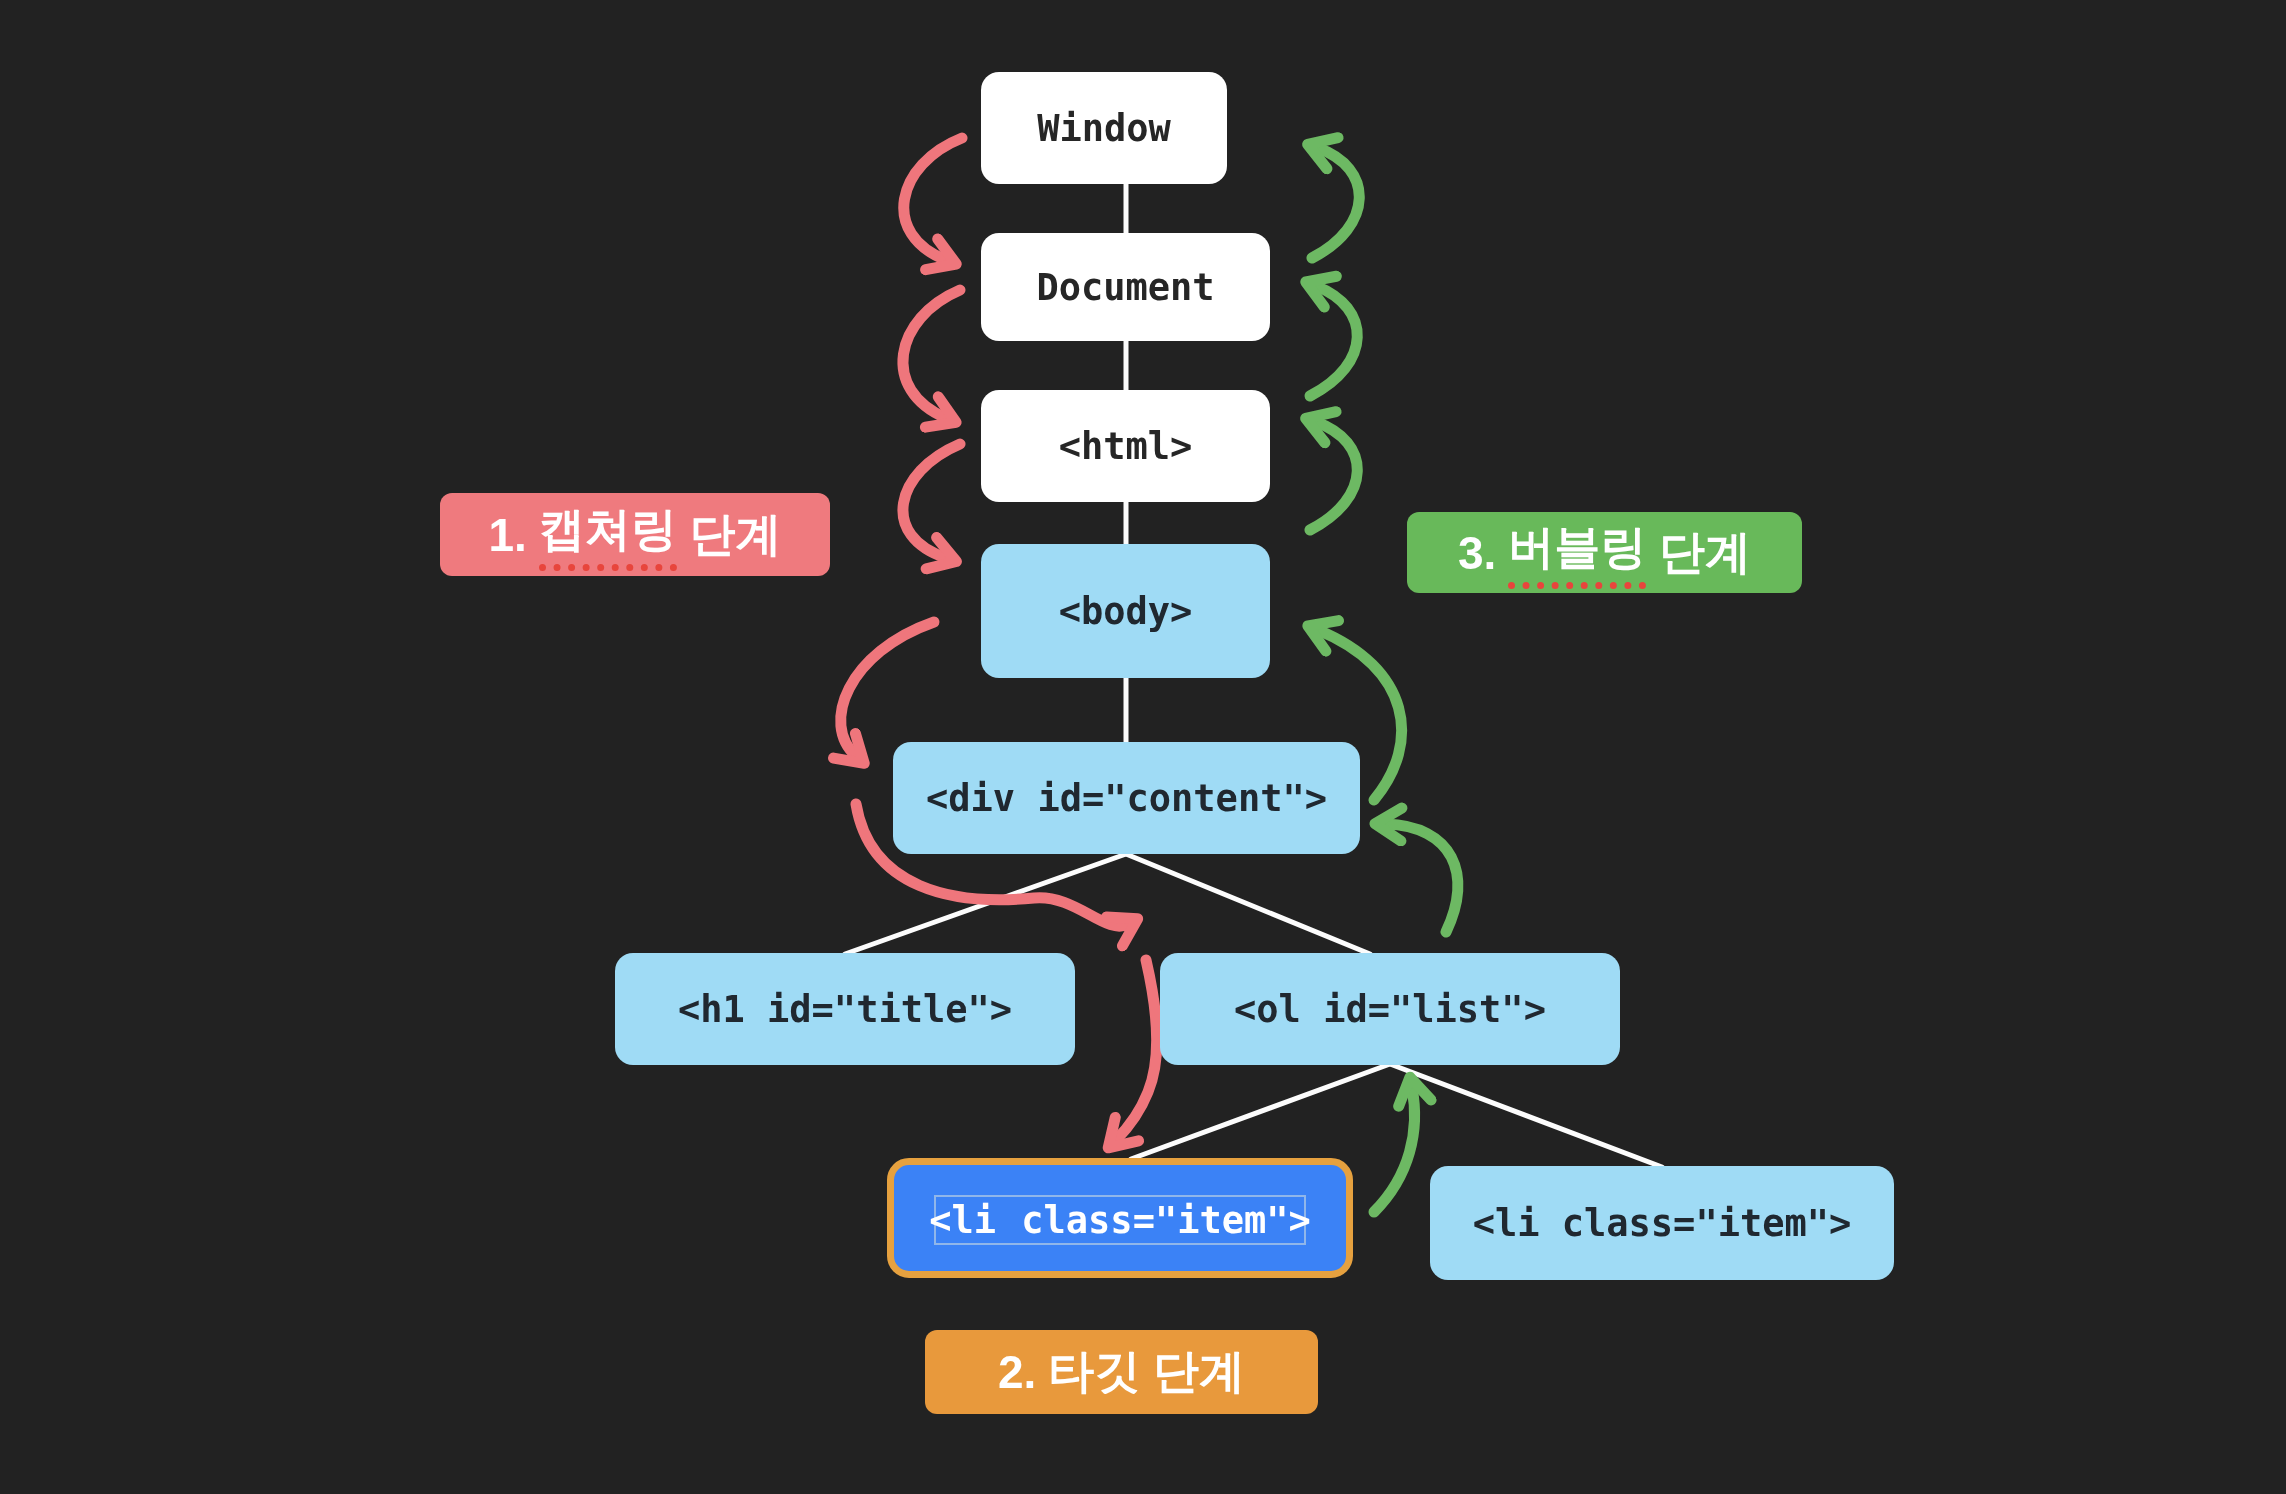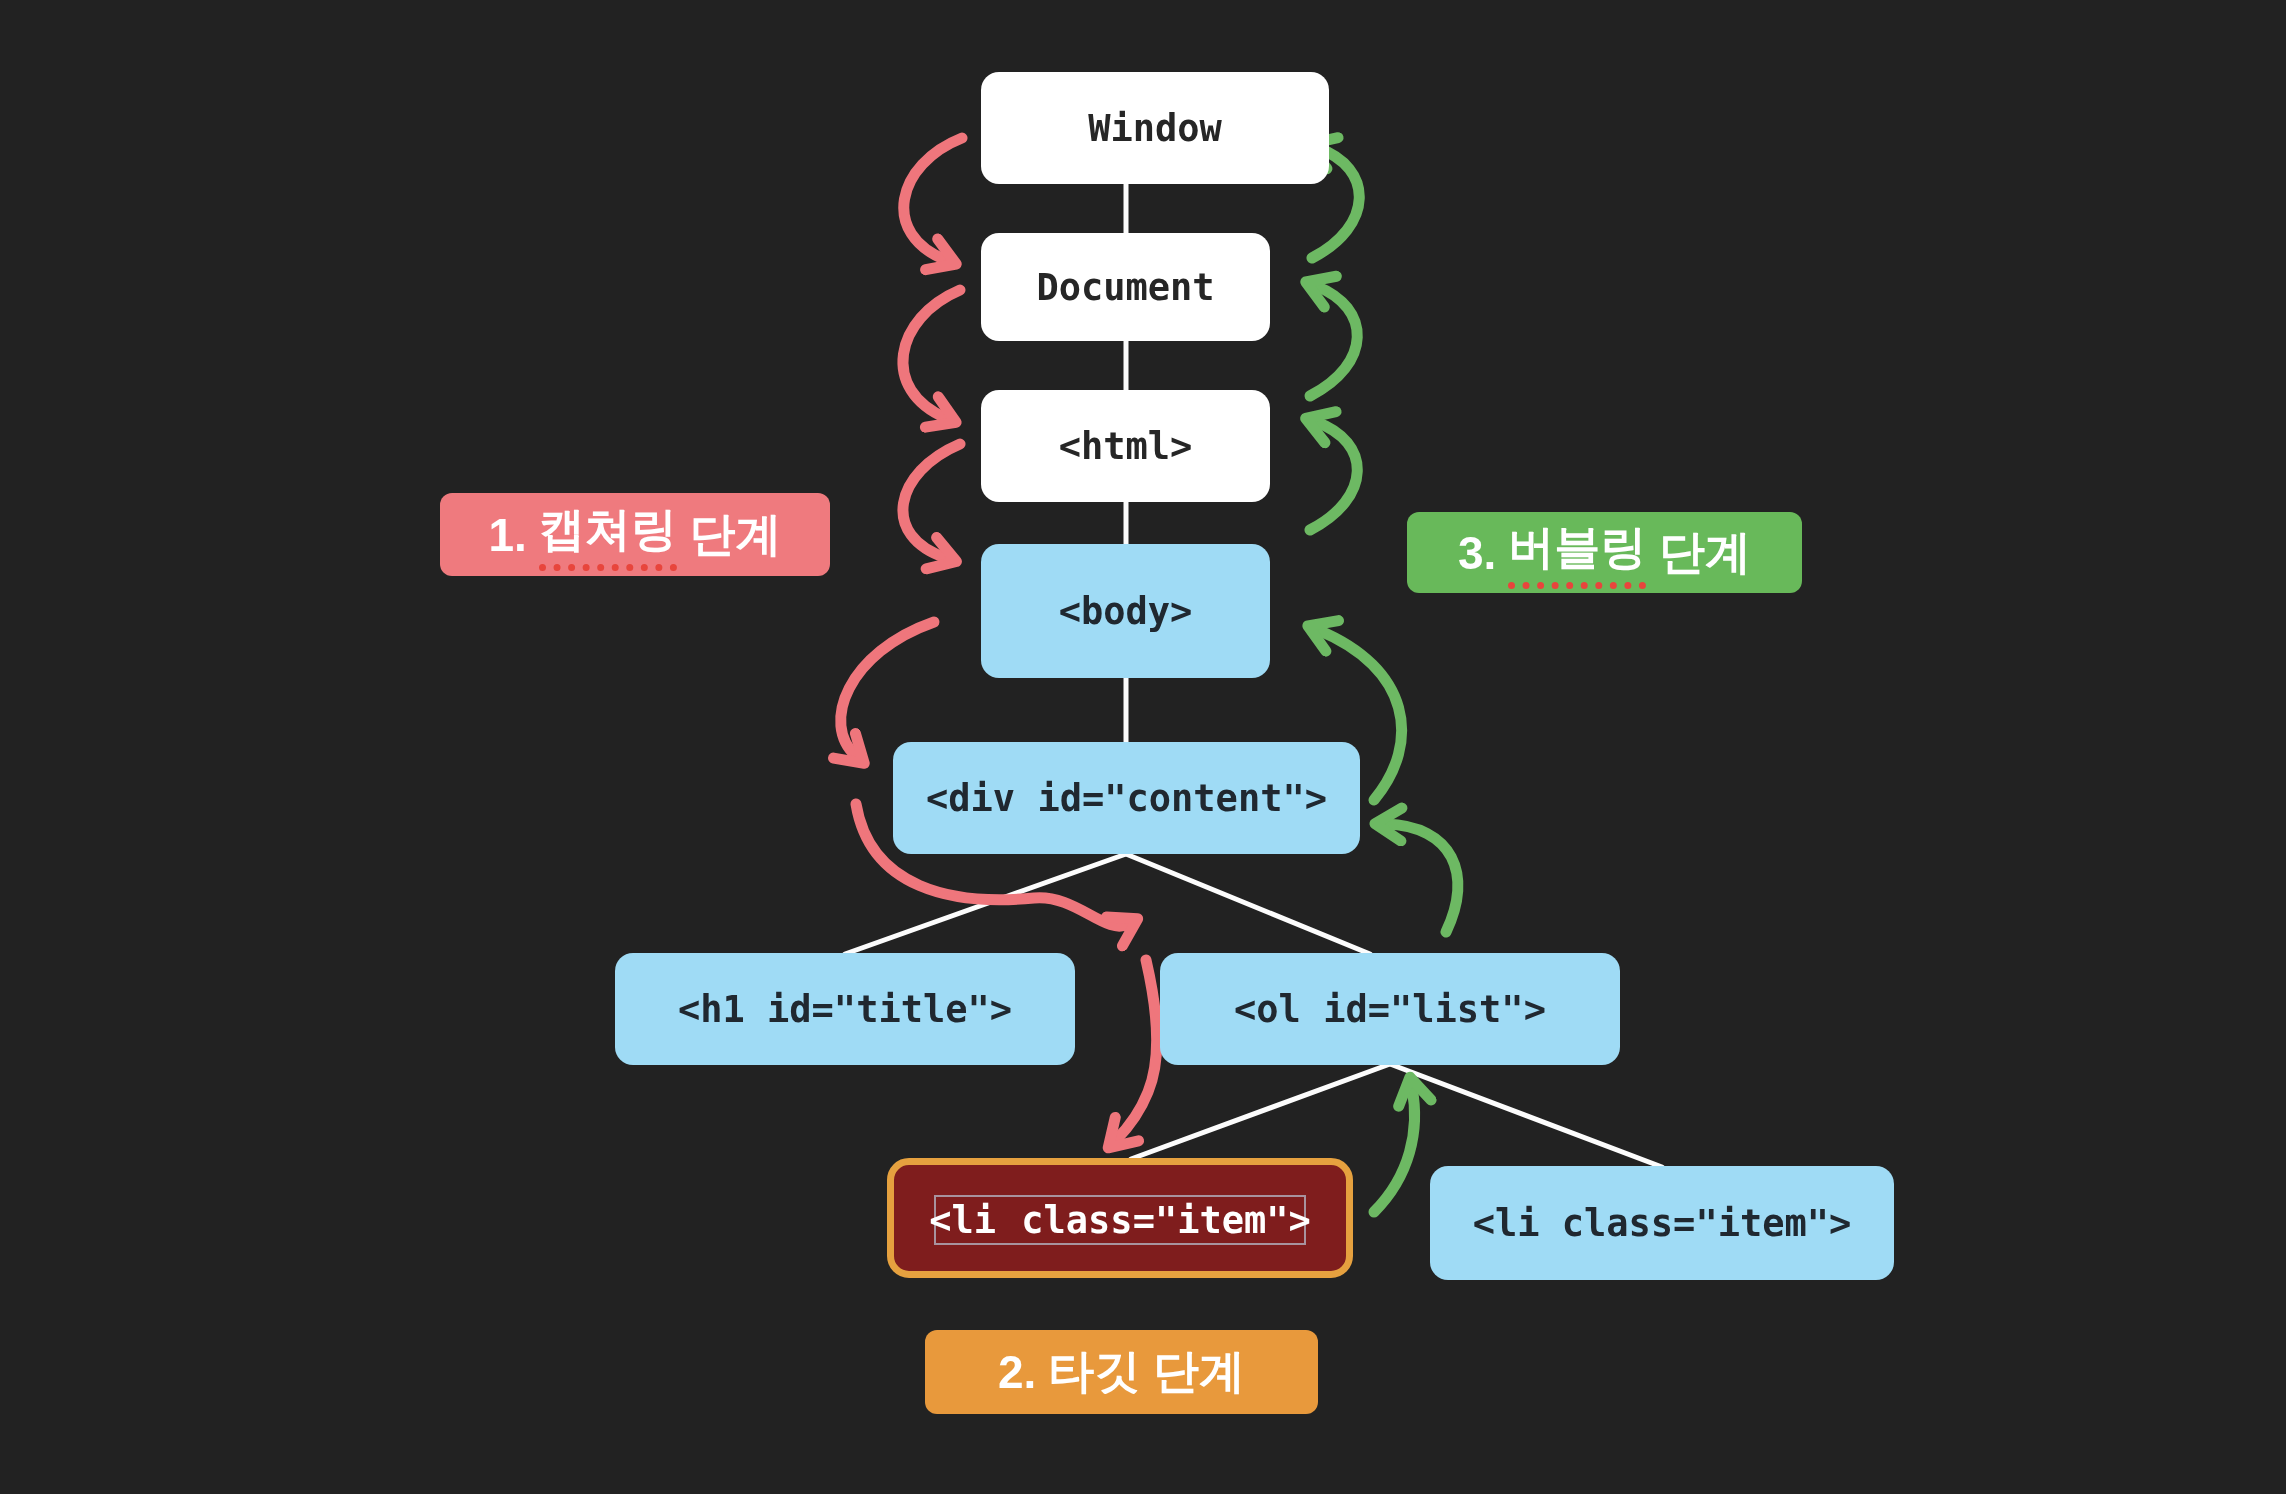--- a/index.html
+++ b/index.html
@@ -4,21 +4,21 @@
 <style>
   html,body{margin:0;padding:0;background:#222222;}
   .stage{position:relative;width:2286px;height:1494px;background:#222222;overflow:hidden;
          font-family:"Liberation Sans",sans-serif;}
   svg.layer{position:absolute;left:0;top:0;width:2286px;height:1494px;}
   .node{position:absolute;display:flex;align-items:center;justify-content:center;
         font-family:"DejaVu Sans Mono","Liberation Mono",monospace;font-weight:bold;
         font-size:37px;border-radius:18px;white-space:pre;}
   .node.white{background:#ffffff;color:#262626;}
   .node.blue{background:#9fdbf5;color:#202830;}
-  .node.target{background:#7f1d1d;border:7px solid #e6a13f;color:#ffffff;border-radius:22px;}
+  .node.target{background:#3b82f6;border:7px solid #e6a13f;color:#ffffff;border-radius:22px;}
   .text-frame{position:absolute;left:40px;top:30px;right:40px;bottom:26px;
               border:2px solid rgba(190,210,228,0.65);display:flex;align-items:center;justify-content:center;}
   .caret{display:inline-block;width:3px;height:46px;background:#ffffff;vertical-align:middle;margin:0 2px 0 1px;}
   .phase{position:absolute;display:flex;align-items:center;justify-content:center;
          font-weight:bold;font-size:46px;color:#ffffff;border-radius:12px;white-space:pre;}
   .phase.red{background:#ef7a7e;}
   .phase.green{background:#68b95a;}
   .phase.orange{background:#e8993c;}
   .phase .prefix{margin-right:12px;}
   .squiggle{border-bottom:7px dotted #e8453c;padding-bottom:3px;}
@@ -61,21 +61,21 @@
     <g fill="none" stroke="#6db963" stroke-width="11" stroke-linecap="round">
       <path marker-end="url(#mg)" d="M 1312 258 C 1374 226, 1374 168, 1318 148"></path>
       <path marker-end="url(#mg)" d="M 1310 396 C 1372 364, 1372 308, 1316 286"></path>
       <path marker-end="url(#mg)" d="M 1310 530 C 1372 498, 1372 442, 1316 422"></path>
       <path marker-end="url(#mg)" d="M 1374 800 C 1422 742, 1410 668, 1318 630"></path>
       <path marker-end="url(#mg)" d="M 1446 932 C 1474 874, 1452 826, 1386 824"></path>
       <path marker-end="url(#mg)" d="M 1374 1212 C 1410 1176, 1420 1130, 1412 1088"></path>
     </g>
   </svg>
 
-  <div class="node white" style="left:981px;top:72px;width:348px;height:112px;">
+  <div class="node white" style="left:981px;top:72px;width:246px;height:112px;">
     <span>Window</span>
   </div>
 
   <div class="node white" style="left:981px;top:233px;width:289px;height:108px;">
     <span>Document</span>
   </div>
 
   <div class="node white" style="left:981px;top:390px;width:289px;height:112px;">
     <span>&lt;html&gt;</span>
   </div>

